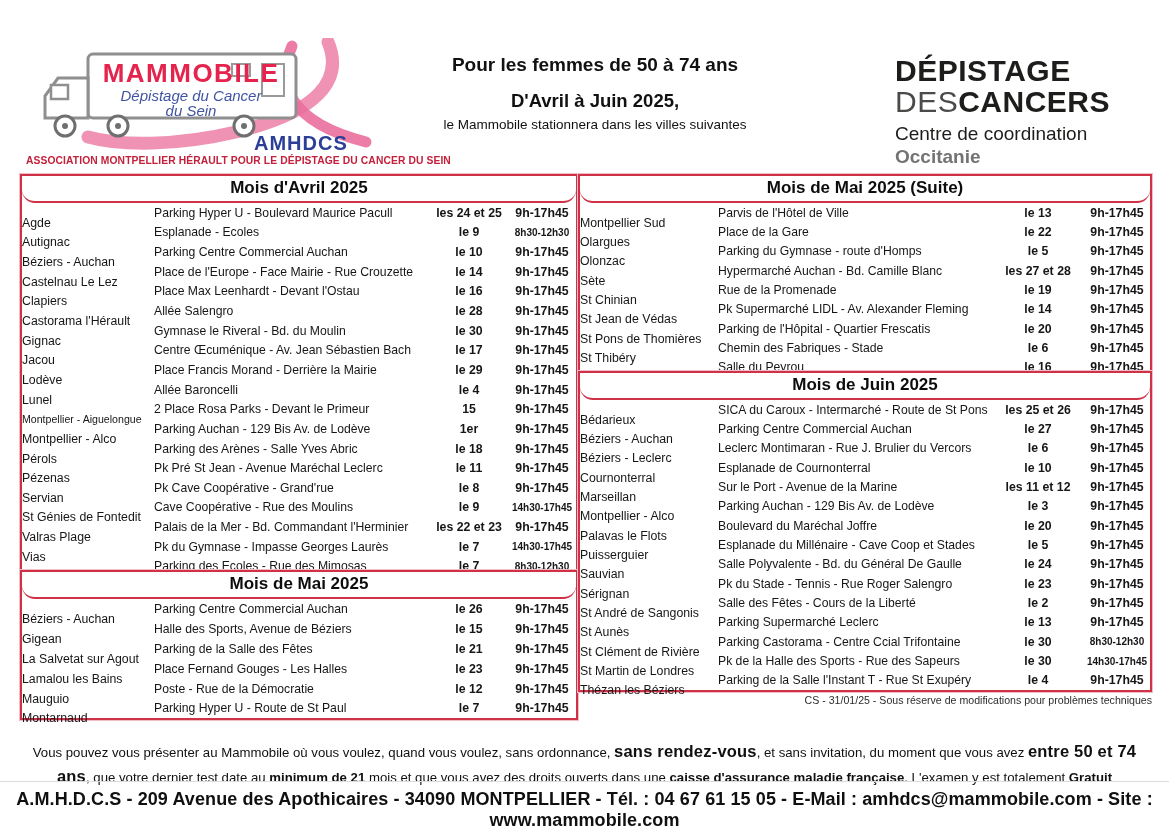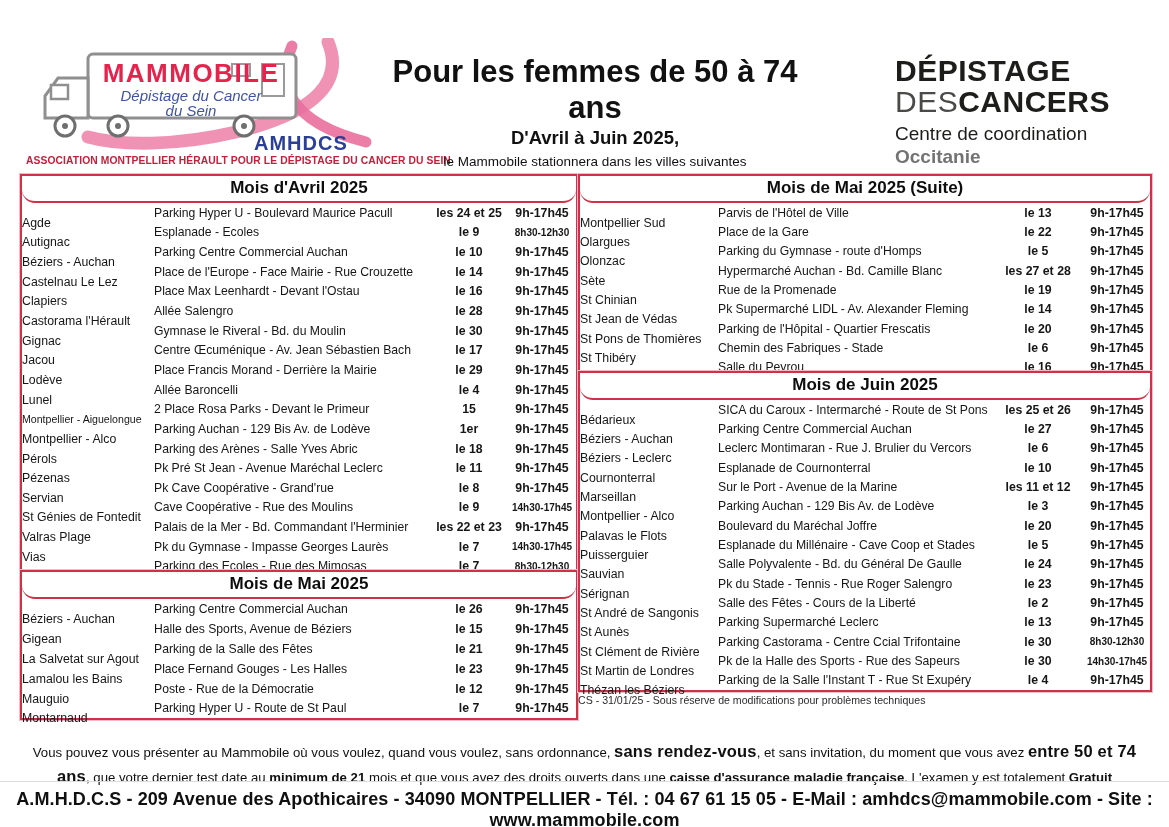--- a/index.html
+++ b/index.html
@@ -14,22 +14,22 @@
   body{font-family:"Liberation Sans",sans-serif;color:var(--ink);}
   .page{position:relative;width:1169px;height:827px;background:#fff;overflow:hidden;}
 
   
   .logo-left{position:absolute;left:26px;top:38px;width:350px;height:140px;}
   .logo-left svg{position:absolute;left:0;top:0;}
   .amhdcs{position:absolute;left:228px;top:94px;font-size:20px;font-weight:bold;color:var(--brand-blue);letter-spacing:1px;}
   .assoc-line{position:absolute;left:0px;top:117px;font-size:10.3px;font-weight:bold;color:var(--assoc-red);white-space:nowrap;letter-spacing:.1px;}
 
   .titles{position:absolute;left:390px;top:54px;width:410px;text-align:center;}
-  .titles .t1{font-size:31px;font-weight:bold;color:#111;}
-  .titles .t2{font-size:18.5px;font-weight:bold;margin-top:1px;color:#111;}
+  .titles .t1{font-size:19px;font-weight:bold;color:#111;}
+  .titles .t2{font-size:18.5px;font-weight:bold;margin-top:14px;color:#111;}
   .titles .t3{font-size:13.5px;margin-top:5px;color:#111;}
 
   .logo-right{position:absolute;left:895px;top:56px;line-height:1;}
   .logo-right .l1{font-size:30px;font-weight:bold;color:#1d1d1b;letter-spacing:.5px;}
   .logo-right .l2{font-size:30px;letter-spacing:.5px;margin-top:1px;}
   .logo-right .l2 .light{color:#4a4a48;font-weight:normal;}
   .logo-right .l2 .strong{color:#1d1d1b;font-weight:bold;}
   .logo-right .l3{font-size:19px;color:#1d1d1b;margin-top:7px;}
   .logo-right .l4{font-size:19px;font-weight:bold;color:#737373;margin-top:4px;}
 
@@ -49,21 +49,21 @@
   .right-col .c-hours{width:66px;}
   #t0{left:20px;top:174px;width:558px;}
   #t0 .trow{height:19.65px;}
   #t1{left:20px;top:570px;width:558px;}
   #t1 .trow{height:19.9px;}
   #t2{left:578px;top:174px;width:574px;}
   #t2 .trow{height:19.35px;}
   #t3{left:578px;top:371px;width:574px;}
   #t3 .trow{height:19.35px;}
 
-  .note{position:absolute;left:578px;top:694px;width:574px;text-align:left;font-size:10.6px;color:#2c2c2c;}
+  .note{position:absolute;left:578px;top:694px;width:574px;text-align:right;font-size:10.6px;color:#2c2c2c;}
 
   
   .notice{position:absolute;left:25px;top:739px;width:1119px;text-align:center;font-size:13.2px;line-height:1.5;color:#101010;}
   .notice .normal{font-weight:normal;}
   .notice .bold{font-weight:bold;}
   .notice .emph{font-weight:bold;font-size:16.5px;letter-spacing:.2px;}
   .scan-line{position:absolute;left:0;top:781px;width:100%;height:1px;background:#dcdcdc;}
   .footer{position:absolute;left:0;top:789px;width:100%;text-align:center;font-size:18px;font-weight:bold;color:#101010;letter-spacing:.1px;}
 </style>
 </head>

